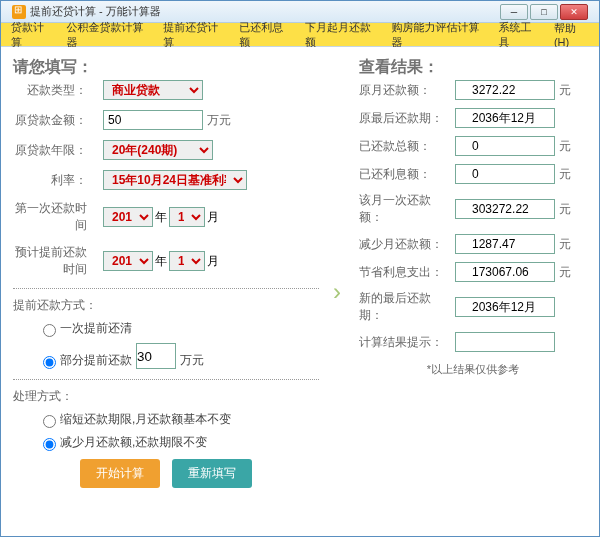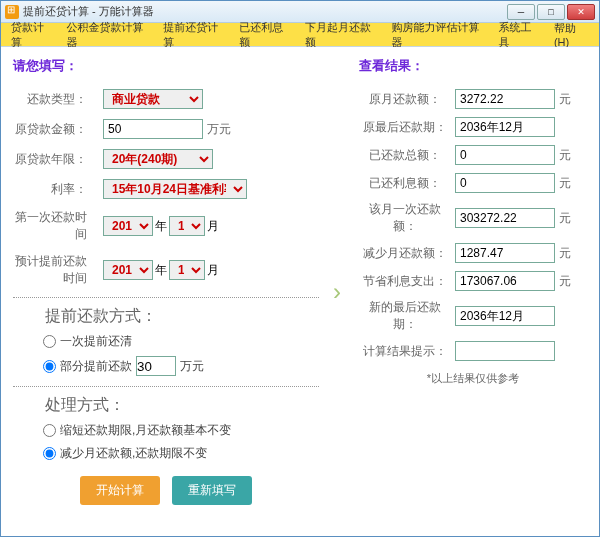--- a/index.html
+++ b/index.html
@@ -1,53 +1,53 @@
 <!DOCTYPE html>
 <html><head>
 <meta charset="utf-8">
 <style>
 * { box-sizing: border-box; margin: 0; padding: 0; font-family: "Microsoft YaHei", SimSun, sans-serif; }
 body { background: #d4e4f0; width: 600px; height: 537px; overflow: hidden; font-size: 12px; }
 .window { width: 600px; height: 537px; border: 1px solid #5a8fc0; background: #fff; display: flex; flex-direction: column; }
-.titlebar { height: 22px; background: linear-gradient(#f0f6fb,#d9e9f6); display: flex; align-items: center; justify-content: space-between; padding: 0 4px; border-bottom: 1px solid #b5cde0; }
+.titlebar { height: 22px; background: linear-gradient(#f0f6fb,#d9e9f6); display: flex; align-items: center; justify-content: space-between; padding: 0 11px; border-bottom: 1px solid #b5cde0; }
 .title-left { display: flex; align-items: center; gap: 4px; }
 .app-icon { width: 14px; height: 14px; background: #f39c12; border-radius: 2px; position: relative; }
 .app-icon::before { content: "⊞"; color: #fff; font-size: 10px; position: absolute; top: -1px; left: 2px; }
 .title-text { font-size: 11px; color: #333; }
 .win-controls { display: flex; gap: 2px; }
 .win-btn { width: 28px; height: 16px; border: 1px solid #8aa; background: linear-gradient(#f5f9fc,#d8e6f0); border-radius: 2px; display: flex; align-items: center; justify-content: center; font-size: 9px; cursor: pointer; }
 .win-close { background: linear-gradient(#f08080,#d04040); color: #fff; border-color: #a03030; }
 .menubar { height: 24px; background: #fde047; display: flex; align-items: center; padding: 0 4px; gap: 2px; border-bottom: 1px solid #c5d6e4; }
 .menu-item { padding: 2px 6px; color: #333; cursor: pointer; font-size: 11px; }
 .content { flex: 1; display: flex; padding: 10px 12px; background: #fff; }
 .left-panel { flex: 1; padding-right: 8px; }
 .right-panel { width: 240px; padding-left: 12px; }
 .divider { width: 20px; display: flex; align-items: center; justify-content: center; color: #9bbd6f; font-size: 24px; }
 .chevron { color: #a8c87a; }
-.section-title { color: #6d28d9; font-weight: bold; font-size: 13px; margin-bottom: 14px; }
+.section-title { color: #737373; font-weight: bold; font-size: 16px; margin-bottom: 2px; }
 .form-row { display: flex; align-items: center; margin-bottom: 10px; font-size: 12px; }
 .form-label { width: 90px; text-align: right; color: #666; padding-right: 16px; }
 .form-row select, .form-row input[type=text] { border: 1px solid #7a9; height: 20px; padding: 0 4px; font-size: 12px; }
 .red-select { color: #c00; font-weight: bold; }
 .unit { margin-left: 4px; color: #666; }
 .inline-selects { display: flex; align-items: center; gap: 2px; }
 .inline-selects select { width: 50px; }
 .hr { border: none; border-top: 1px dotted #999; margin: 10px 0 8px 0; }
-.sub-head { color: #666; margin-bottom: 6px; font-size: 16px; margin-left: 32px; }
+.sub-head { color: #666; margin-bottom: 6px; font-size: 12px; }
 .radio-group { padding-left: 30px; }
-.radio-row { display: flex; align-items: center; margin-bottom: 6px; font-size: 12px; color: #444; }
+.radio-row { display: flex; align-items: flex-end; margin-bottom: 6px; font-size: 12px; color: #444; }
 .radio-row input[type=radio] { margin-right: 4px; }
-.radio-row input[type=text] { width: 40px; margin: 0 4px; border: 1px solid #7a9; height: 20px; }
-.buttons { display: flex; gap: 12px; justify-content: center; margin-top: 14px; }
+.radio-row input[type=text] { width: 40px; margin: 0 4px; border: 1px solid #7a9; height: 26px; }
+.buttons { display: flex; gap: 12px; justify-content: center; margin-top: 8px; }
 .btn { padding: 6px 16px; border: none; border-radius: 3px; color: #fff; cursor: pointer; font-size: 12px; }
 .btn-primary { background: #f0a030; }
 .btn-secondary { background: #3aa6a6; }
 .result-row { display: flex; align-items: center; margin-bottom: 8px; font-size: 12px; }
-.result-label { width: 96px; text-align: center; color: #666; padding-right: 4px; }
-.result-row input { border: 1px solid #7a9; height: 20px; width: 100px; padding: 0 4px; font-size: 12px; }
+.result-label { width: 96px; text-align: left; color: #666; padding-right: 4px; }
+.result-row input { border: 1px solid #7a9; height: 20px; width: 100px; padding: 0 16px; font-size: 12px; }
 .note { text-align: center; color: #666; font-size: 11px; margin-top: 10px; }
 </style>
 </head>
 <body>
 
 <div class="window">
   <div class="titlebar">
     <div class="title-left">
       <span class="app-icon"></span>
       <span class="title-text">提前还贷计算 - 万能计算器</span>

